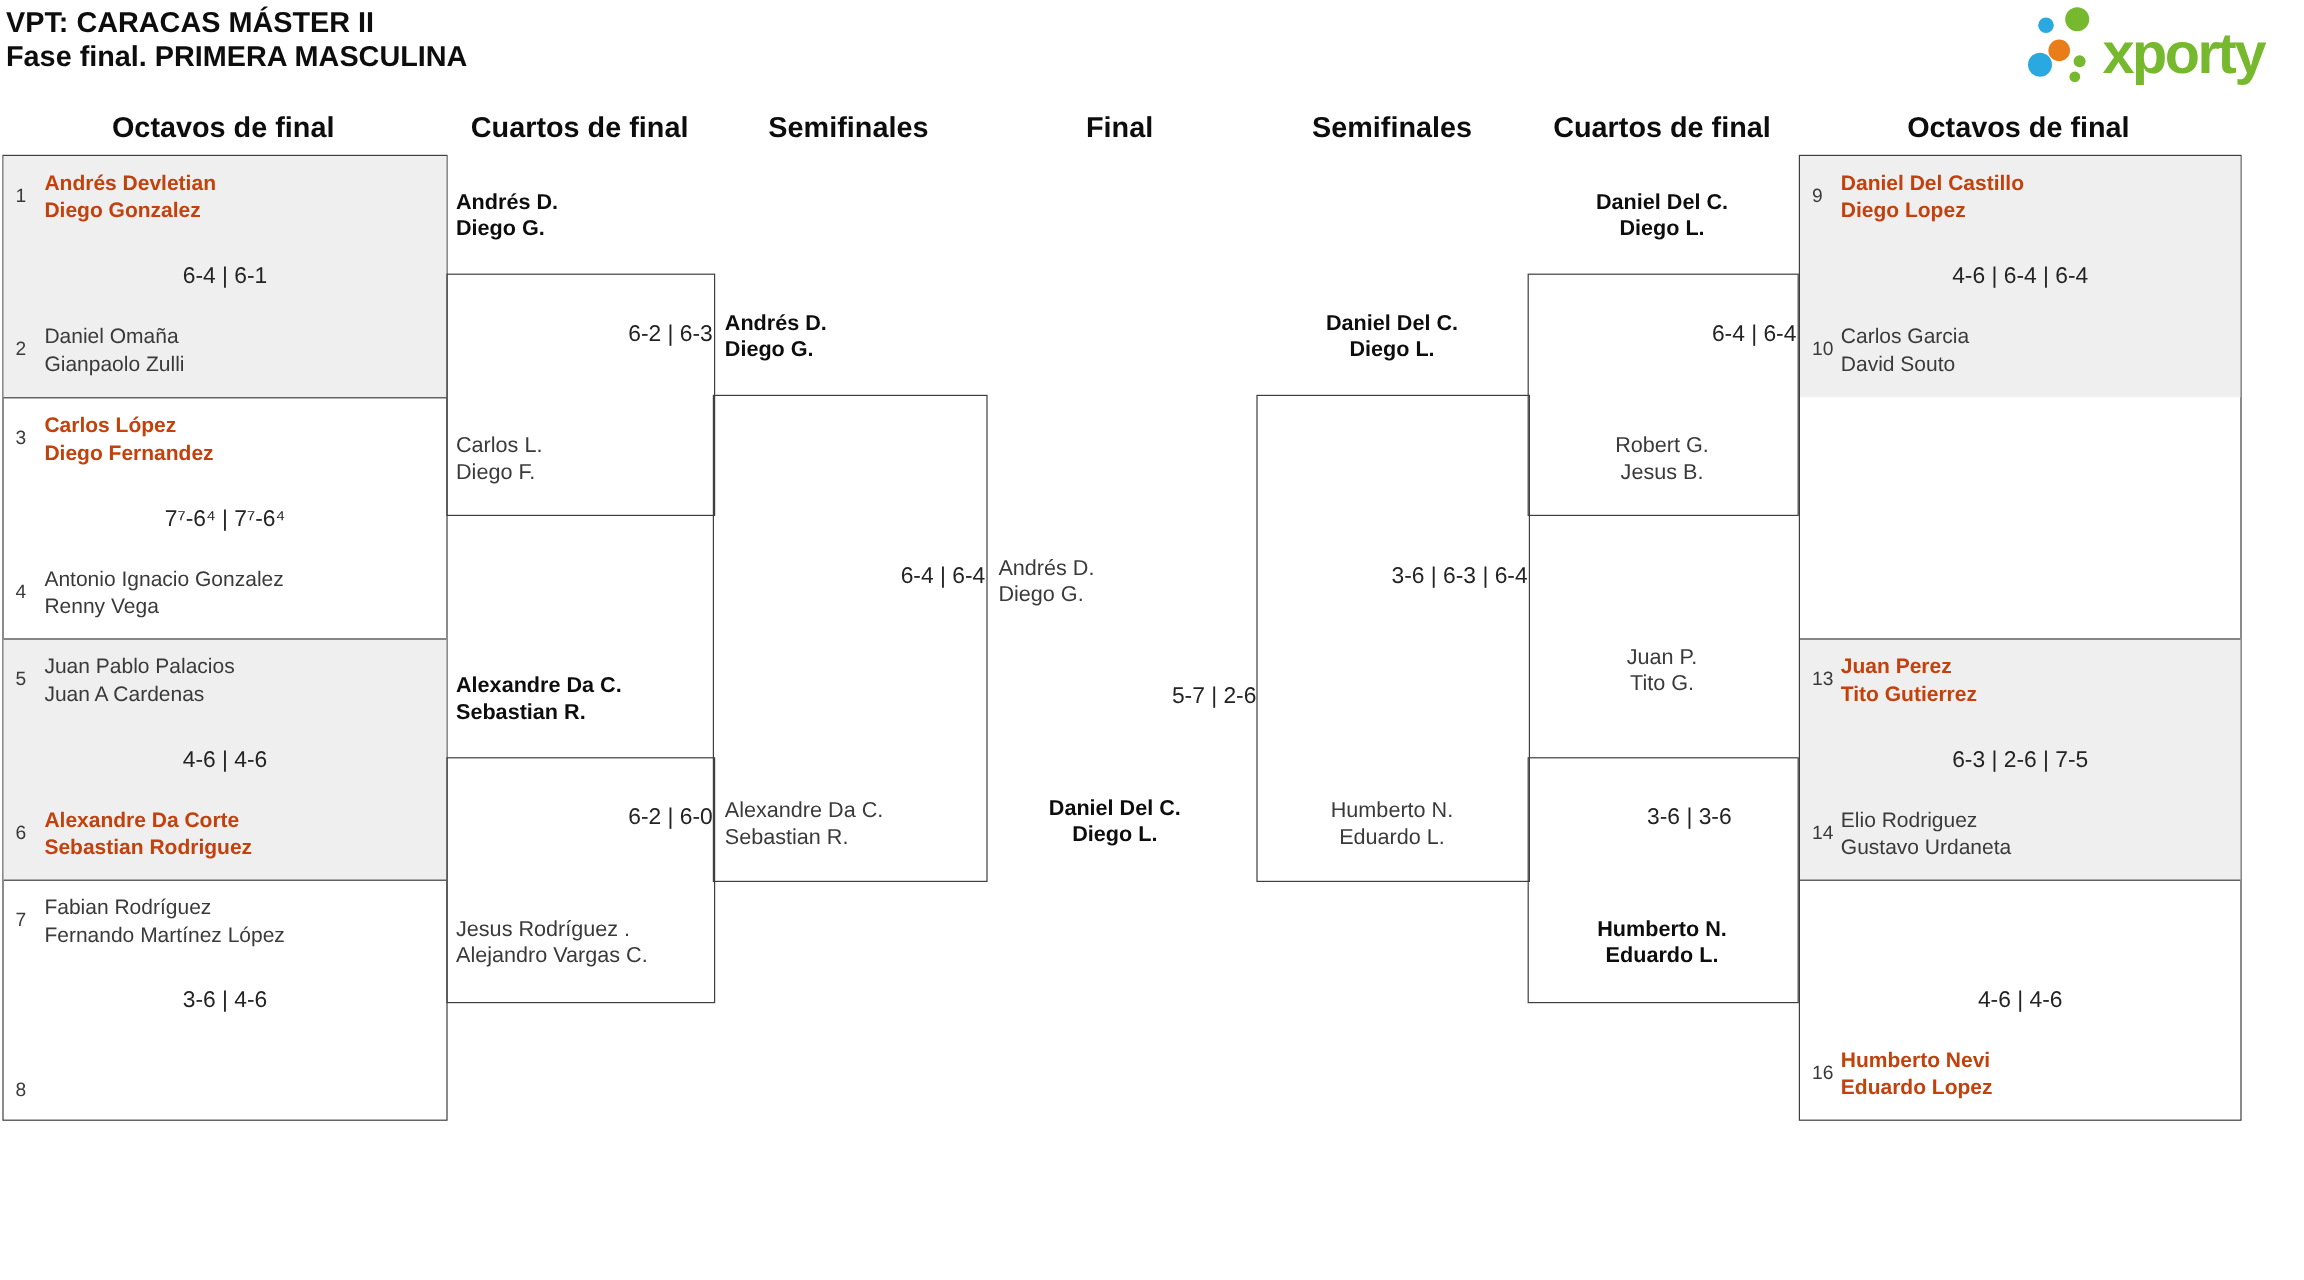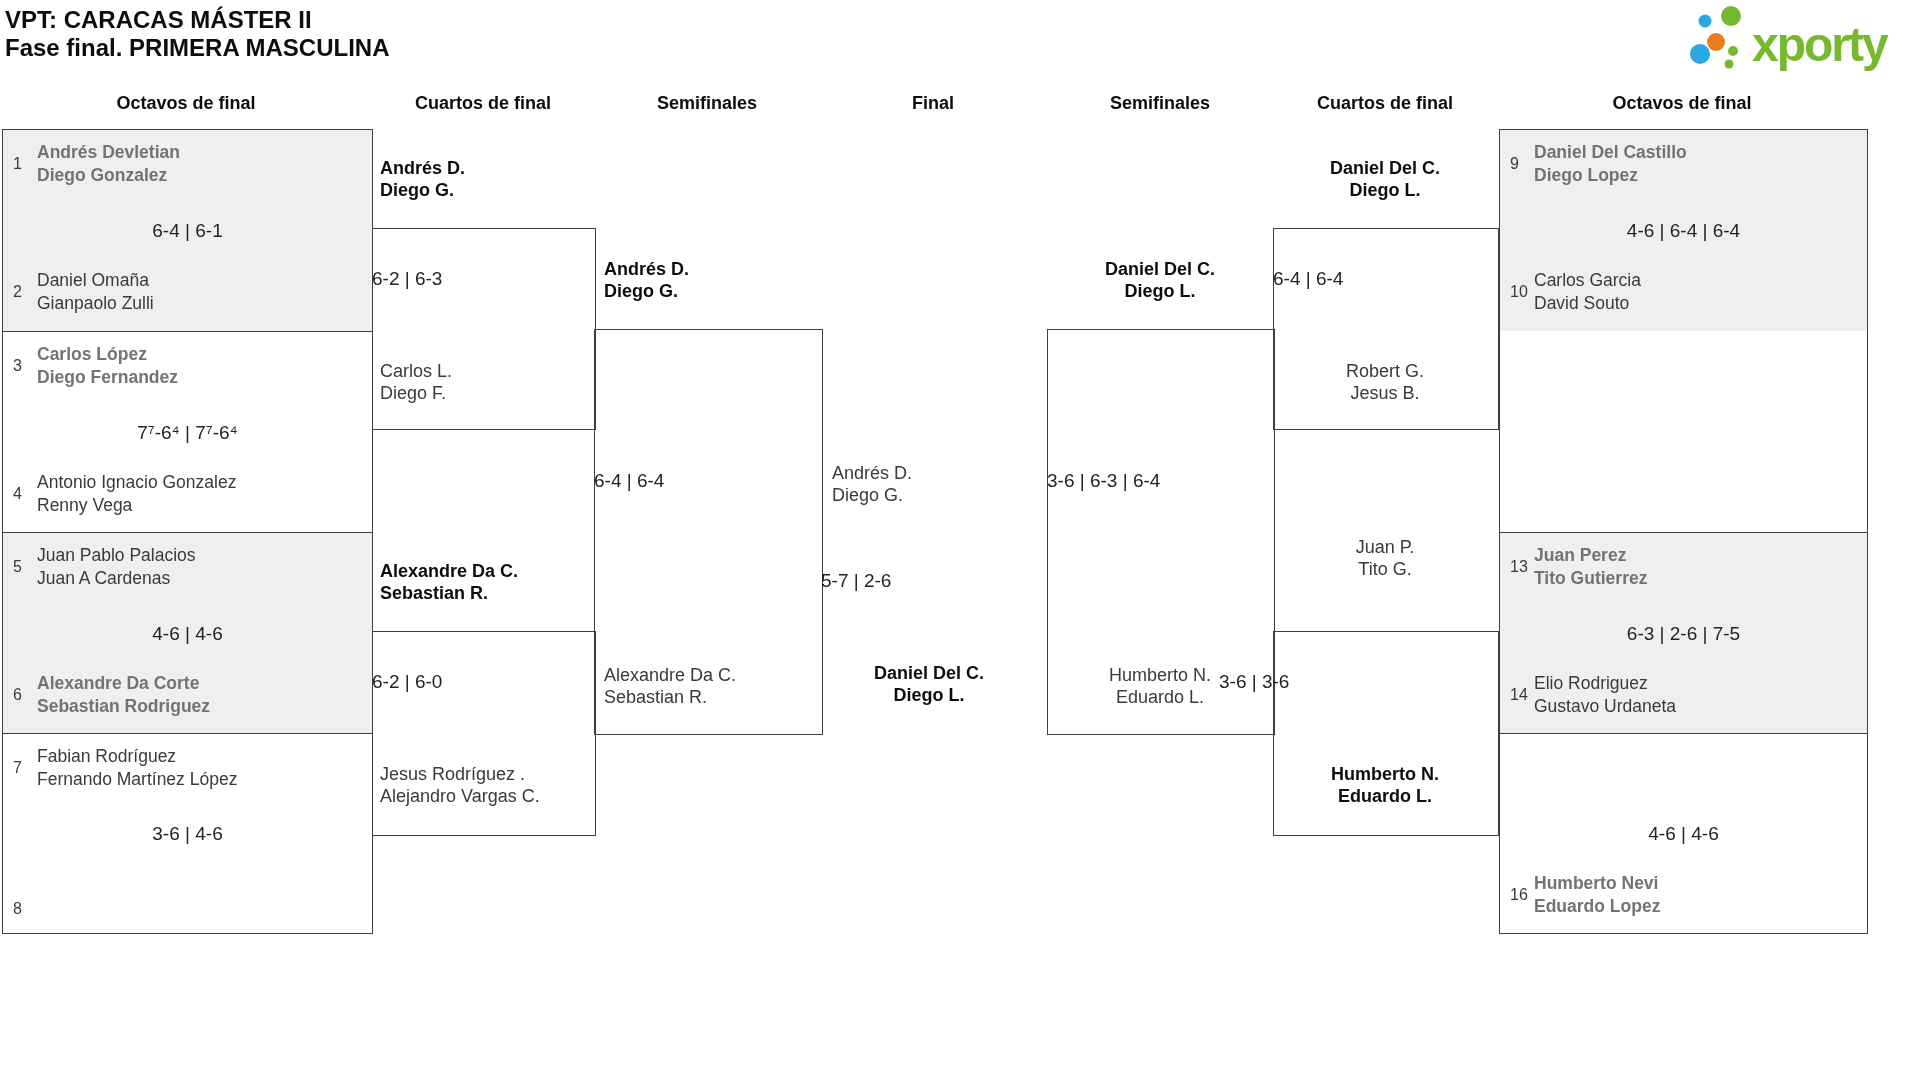--- a/index.html
+++ b/index.html
@@ -4,42 +4,42 @@
 <style>
   html,body{margin:0;padding:0}
   body{
     width:1920px;height:1067px;position:relative;overflow:hidden;background:#ffffff;
     font-family:"Liberation Sans","DejaVu Sans",sans-serif;color:#111;
   }
   .abs{position:absolute}
   
   .title-line{position:absolute;left:5px;font-size:24px;font-weight:700;line-height:28px;color:#0d0d0d}
   
-  .rh{position:absolute;top:93px;width:220px;text-align:center;font-size:18px;font-weight:700;color:#0d0d0d}
+  .rh{position:absolute;top:93px;width:220px;text-align:center;font-size:24px;font-weight:700;color:#0d0d0d}
   
   .oct{position:absolute;border:1px solid #3f3f3f;background:#fff}
   .orow{position:absolute;left:0;right:0}
   .orow.bt{border-top:1px solid #3f3f3f}
   .gray{background:#efefef}
   
   .teamrow{position:absolute;left:6px;right:6px;display:flex;align-items:center}
   .teamrow.t{top:11px}
   .teamrow.b{bottom:16px}
   .seed{flex:none;width:24px;padding-left:4px;font-size:16px;color:#3a3a3a}
   .names{display:flex;flex-direction:column;font-size:17.5px;line-height:23px;color:#3a3a3a}
-  .names.w{font-weight:700;color:#737373}
+  .names.w{font-weight:700;color:#c2410c}
   .nline{display:block;white-space:nowrap}
   .oscore{position:absolute;left:0;right:0;top:50%;transform:translateY(-50%);text-align:center;font-size:19px;color:#232323}
   
   .box{position:absolute;border:1px solid #3f3f3f;background:transparent}
   
   .plabel{position:absolute;font-size:18px;line-height:22px;color:#3a3a3a}
   .plabel.w{font-weight:700;color:#0d0d0d}
   .plabel.ra{text-align:center}
-  .scorelabel{position:absolute;text-align:left;font-size:19px;color:#232323;white-space:nowrap}
+  .scorelabel{position:absolute;text-align:right;font-size:19px;color:#232323;white-space:nowrap}
 </style>
 </head>
 <body>
 
 <div class="title-line" style="top:6px">VPT: CARACAS MÁSTER II</div>
 <div class="title-line" style="top:34px">Fase final. PRIMERA MASCULINA</div>
 
 <svg class="abs" style="left:1686px;top:2px" width="230" height="72" viewBox="0 0 230 72">
   <g>
     <circle cx="19" cy="19" r="6.5" fill="#2aa9e0"></circle>

